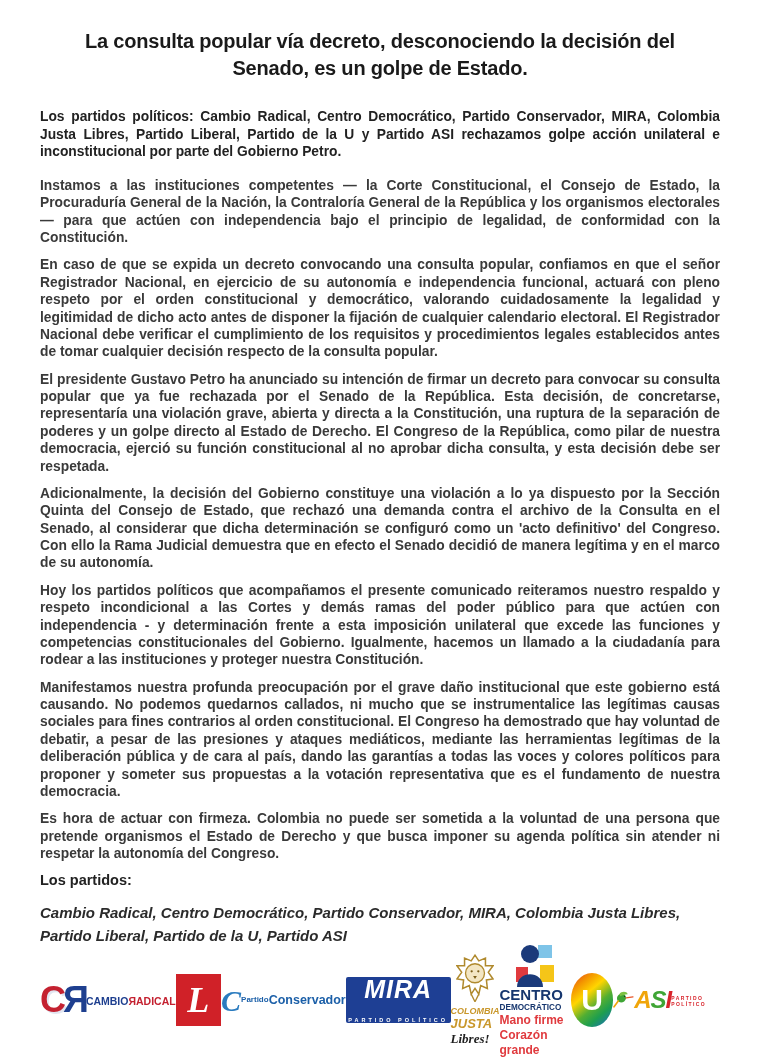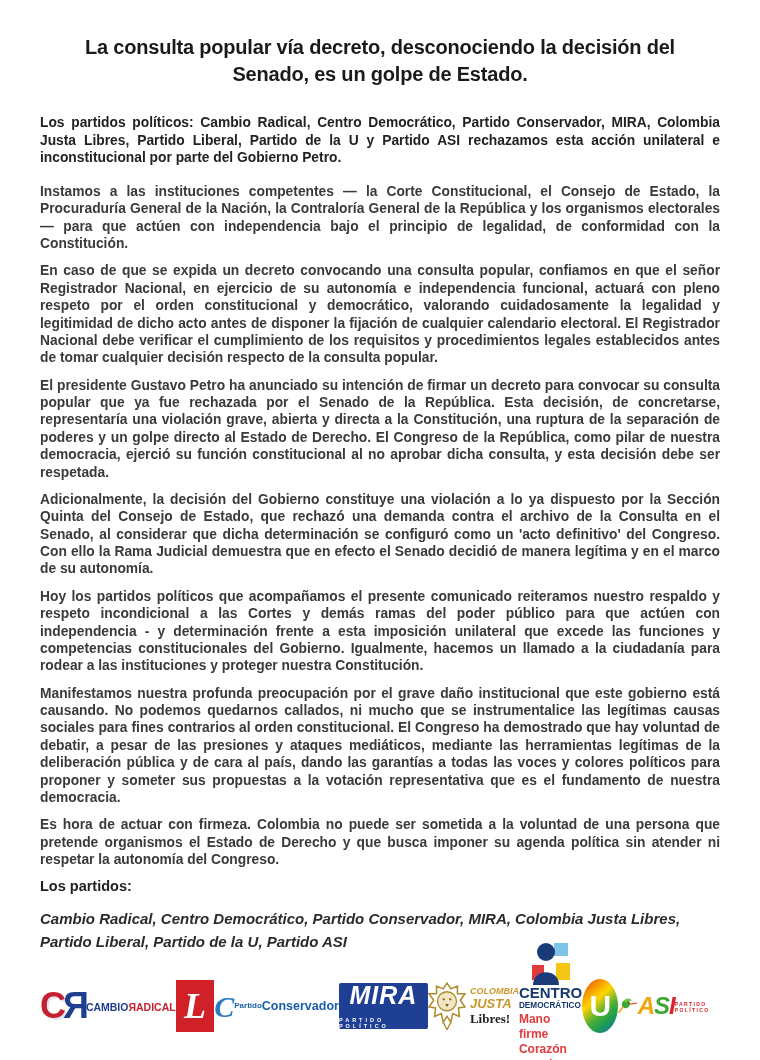--- a/index.html
+++ b/index.html
@@ -2,21 +2,21 @@
 <html lang="es"><head>
 <meta charset="utf-8">
 <style>
   html, body { margin: 0; padding: 0; background: #ffffff; }
   .page {
     width: 760px;
     height: 1060px;
     box-sizing: border-box;
     background: #ffffff;
     font-family: "Liberation Sans", sans-serif;
-    padding: 26px 40px 0 40px;
+    padding: 20px 40px 0 40px;
     overflow: hidden;
     color: #333;
   }
   .title {
     font-size: 20px;
     font-weight: 800;
     color: #1a1a1a;
     text-align: center;
     line-height: 1.35;
     margin: 8px 28px 26px 28px;
@@ -93,25 +93,25 @@
   
   .mira-box {
     background: #1e3f94; width: 134px; height: 46px;
     display: flex; flex-direction: column; align-items: center; justify-content: space-between;
     border-radius: 2px;
   }
   .mira-name { color: #fff; font-weight: 800; font-style: italic; font-size: 25px; line-height: 1; letter-spacing: 1px; }
   .mira-sub  { color: #fff; font-weight: 700; font-size: 5.5px; letter-spacing: 3px; margin-top: 2px; }
 
   
-  .justa { gap: 4px; }
+  .justa { flex-direction: column; gap: 4px; }
   .justa-text { display: flex; flex-direction: column; align-items: flex-start; }
   .justa-l1 { color: #c9972b; font-weight: 800; font-style: italic; font-size: 9px;  line-height: 1.15; }
   .justa-l2 { color: #c9972b; font-weight: 800; font-style: italic; font-size: 13px; line-height: 1.15; }
-  .justa-l3 { color: #1f1f1f; font-weight: 700; font-size: 13px; line-height: 1.15;
+  .justa-l3 { color: #1f1f1f; font-weight: 700; font-style: italic; font-size: 13px; line-height: 1.15;
               font-family: "Liberation Serif", serif; }
 
   
   .centro { flex-direction: column; }
   .centro-text { display: flex; flex-direction: column; align-items: flex-start; }
   .centro-l1 { color: #16366e; font-weight: 800; font-size: 15px;  line-height: 1.05; }
   .centro-l2 { color: #16366e; font-weight: 800; font-size: 8.2px; line-height: 1.3; }
   .centro-l3, .centro-l4 { color: #e03a3e; font-weight: 700; font-size: 12px; line-height: 1.25; }
 
   
@@ -137,21 +137,21 @@
     margin-top: 30px;
   }
 </style>
 </head>
 <body>
 
 <div class="page">
 
   <h1 class="title">La consulta popular vía decreto, desconociendo la decisión del Senado, es un golpe de Estado.</h1>
 
-  <p class="intro">Los partidos políticos: Cambio Radical, Centro Democrático, Partido Conservador, MIRA, Colombia Justa Libres, Partido Liberal, Partido de la U y Partido ASI rechazamos esta acción unilateral e inconstitucional por parte del Gobierno Petro.</p>
+  <p class="intro">Los partidos políticos: Cambio Radical, Centro Democrático, Partido Conservador, MIRA, Colombia Justa Libres, Partido Liberal, Partido de la U y Partido ASI rechazamos golpe acción unilateral e inconstitucional por parte del Gobierno Petro.</p>
 
   <p class="para">Instamos a las instituciones competentes — la Corte Constitucional, el Consejo de Estado, la Procuraduría General de la Nación, la Contraloría General de la República y los organismos electorales — para que actúen con independencia bajo el principio de legalidad, de conformidad con la Constitución.</p>
   <p class="para">En caso de que se expida un decreto convocando una consulta popular, confiamos en que el señor Registrador Nacional, en ejercicio de su autonomía e independencia funcional, actuará con pleno respeto por el orden constitucional y democrático, valorando cuidadosamente la legalidad y legitimidad de dicho acto antes de disponer la fijación de cualquier calendario electoral. El Registrador Nacional debe verificar el cumplimiento de los requisitos y procedimientos legales establecidos antes de tomar cualquier decisión respecto de la consulta popular.</p>
   <p class="para">El presidente Gustavo Petro ha anunciado su intención de firmar un decreto para convocar su consulta popular que ya fue rechazada por el Senado de la República. Esta decisión, de concretarse, representaría una violación grave, abierta y directa a la Constitución, una ruptura de la separación de poderes y un golpe directo al Estado de Derecho. El Congreso de la República, como pilar de nuestra democracia, ejerció su función constitucional al no aprobar dicha consulta, y esta decisión debe ser respetada.</p>
   <p class="para">Adicionalmente, la decisión del Gobierno constituye una violación a lo ya dispuesto por la Sección Quinta del Consejo de Estado, que rechazó una demanda contra el archivo de la Consulta en el Senado, al considerar que dicha determinación se configuró como un 'acto definitivo' del Congreso. Con ello la Rama Judicial demuestra que en efecto el Senado decidió de manera legítima y en el marco de su autonomía.</p>
   <p class="para">Hoy los partidos políticos que acompañamos el presente comunicado reiteramos nuestro respaldo y respeto incondicional a las Cortes y demás ramas del poder público para que actúen con independencia - y determinación frente a esta imposición unilateral que excede las funciones y competencias constitucionales del Gobierno. Igualmente, hacemos un llamado a la ciudadanía para rodear a las instituciones y proteger nuestra Constitución.</p>
   <p class="para">Manifestamos nuestra profunda preocupación por el grave daño institucional que este gobierno está causando. No podemos quedarnos callados, ni mucho que se instrumentalice las legítimas causas sociales para fines contrarios al orden constitucional. El Congreso ha demostrado que hay voluntad de debatir, a pesar de las presiones y ataques mediáticos, mediante las herramientas legítimas de la deliberación pública y de cara al país, dando las garantías a todas las voces y colores políticos para proponer y someter sus propuestas a la votación representativa que es el fundamento de nuestra democracia.</p>
   <p class="para">Es hora de actuar con firmeza. Colombia no puede ser sometida a la voluntad de una persona que pretende organismos el Estado de Derecho y que busca imponer su agenda política sin atender ni respetar la autonomía del Congreso.</p>
 
   <p class="parties-heading">Los partidos:</p>

